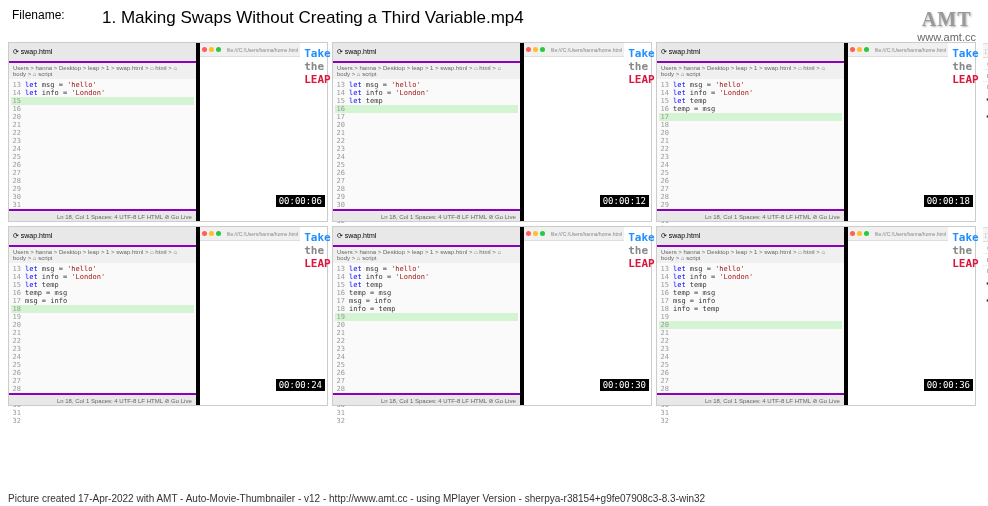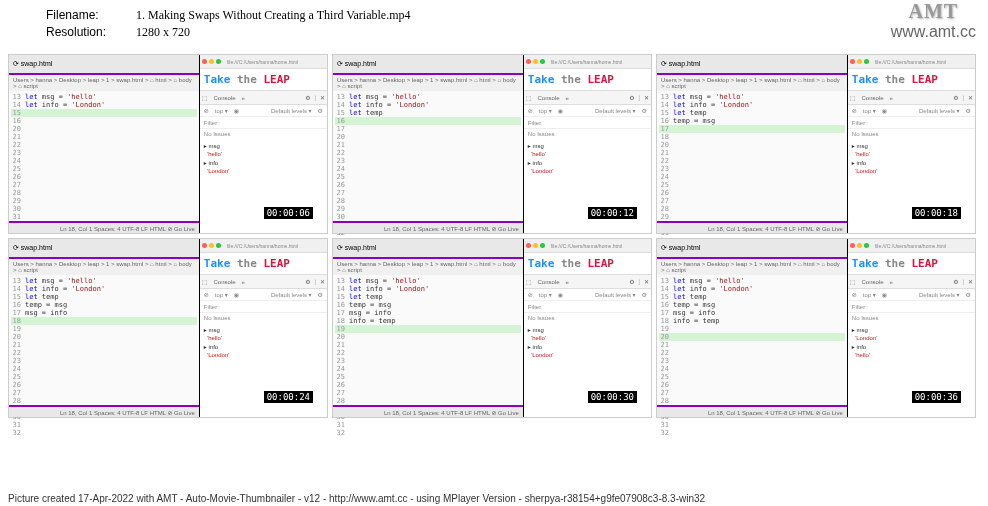--- a/index.html
+++ b/index.html
@@ -1,68 +1,64 @@
 <!DOCTYPE html>
 <html><head>
 <meta charset="utf-8">
 <style>
 * { margin: 0; padding: 0; box-sizing: border-box; }
 body { font-family: Arial, sans-serif; font-size: 11px; background: #fff; width: 988px; height: 506px; position: relative; overflow: hidden; }
-.header { padding: 8px 12px; background: #fff; margin-left: 34px; }
+.header { padding: 8px 12px; background: #fff; }
 .header-row { display: flex; margin-bottom: 2px; }
 .header-label { width: 90px; color: #000; font-size: 12px; }
-.header-value { color: #000; font-size: 12px; font-family: Liberation Serif, serif; }
-.logo { position: absolute; top: 0; right: 12px; text-align: center; }
+.header-value { color: #000; font-size: 17px; }
+.logo { position: absolute; top: 8px; right: 12px; text-align: center; }
 .logo-text { font-size: 20px; font-weight: bold; color: #999; font-family: Georgia, serif; letter-spacing: 1px; text-shadow: 1px 1px 2px rgba(0,0,0,0.3); }
-.logo-url { font-size: 16px; color: #666; }
+.logo-url { font-size: 11px; color: #666; }
 .thumbs { display: flex; flex-wrap: wrap; padding: 4px 8px; gap: 4px; }
 .thumb { width: 320px; height: 180px; border: 1px solid #ccc; position: relative; background: #fff; display: flex; }
-.editor-pane { width: 60%; background: #fafafa; border-right: 1px solid #000000; position: relative; }
+.editor-pane { width: 60%; background: #fafafa; border-right: 4px solid #000000; position: relative; }
 .editor-header { height: 20px; background: #e8e8e8; border-bottom: 2px solid #8b00b8; font-size: 7px; display: flex; align-items: center; padding: 0 4px; }
 .breadcrumb { font-size: 6px; color: #666; padding: 2px 4px; background: #f0f0f0; }
 .code-area { font-family: monospace; font-size: 7px; padding: 2px; }
 .code-line { display: flex; }
 .line-num { width: 14px; text-align: right; color: #999; padding-right: 4px; }
 .code-text { color: #333; }
 .kw { color: #0000ff; }
 .str { color: #a31515; }
 .highlight-line { background: #d4f4d4; }
 .editor-status { position: absolute; bottom: 0; left: 0; right: 0; height: 12px; background: #e8e8e8; border-top: 2px solid #8b00b8; font-size: 6px; color: #666; display: flex; align-items: center; justify-content: flex-end; padding: 0 4px; }
-.right-pane { width: 40%; display: flex; flex-direction: column; background: #fff; }
+.right-pane { width: 40%; display: flex; flex-direction: row; background: #fff; }
 .browser-bar { height: 14px; background: #f0f0f0; border-bottom: 1px solid #ddd; display: flex; align-items: center; padding: 0 2px; gap: 2px; }
 .traf { width: 5px; height: 5px; border-radius: 50%; }
 .traf.r { background: #ff5f56; }
 .traf.y { background: #ffbd2e; }
 .traf.g { background: #27c93f; }
 .leap-text { font-family: monospace; font-weight: bold; font-size: 11px; padding: 4px; }
 .leap-take { color: #1e90ff; }
 .leap-the { color: #888; }
 .leap-leap { color: #dc143c; }
 .devtools { flex: 1; border-top: 1px solid #ddd; font-size: 6px; }
 .devtools-tabs { height: 14px; background: #f5f5f5; border-bottom: 1px solid #ddd; display: flex; align-items: center; padding: 0 2px; gap: 6px; color: #666; }
 .dt-sub { height: 12px; background: #fff; border-bottom: 1px solid #eee; display: flex; align-items: center; padding: 0 4px; gap: 6px; color: #888; }
 .dt-filter { height: 12px; background: #fff; border-bottom: 1px solid #eee; padding: 0 4px; color: #888; display: flex; align-items: center; }
 .dt-noissues { padding: 2px 4px; color: #888; }
 .dt-output { padding: 2px 4px; }
 .dt-line { color: #333; padding: 1px 0; }
 .dt-str { color: #c41a16; }
-.timestamp { position: absolute; bottom: 14px; right: 14px; background: #000; color: #fff; font-size: 9px; padding: 1px 3px; font-family: monospace; z-index: 10; }
+.timestamp { position: absolute; bottom: 14px; right: 2px; background: #000; color: #fff; font-size: 9px; padding: 1px 3px; font-family: monospace; z-index: 10; }
 .footer { position: absolute; bottom: 0; left: 0; right: 0; padding: 2px 8px; font-size: 10px; color: #333; background: #fff; margin-top: 48px; }
 </style>
 </head>
 <body>
 
 <div class="header">
   <div class="header-row">
       <div class="header-label">Filename:</div>
       <div class="header-value">1. Making Swaps Without Creating a Third Variable.mp4</div>
-    </div>
-  <div class="header-row">
-      <div class="header-label">Resolution:</div>
-      <div class="header-value">1280 x 720</div>
     </div>
 </div>
 
 <div class="logo">
   <div class="logo-text">AMT</div>
   <div class="logo-url">www.amt.cc</div>
 </div>
 
 <div class="thumbs" id="thumbs-container">
     <div class="thumb">

